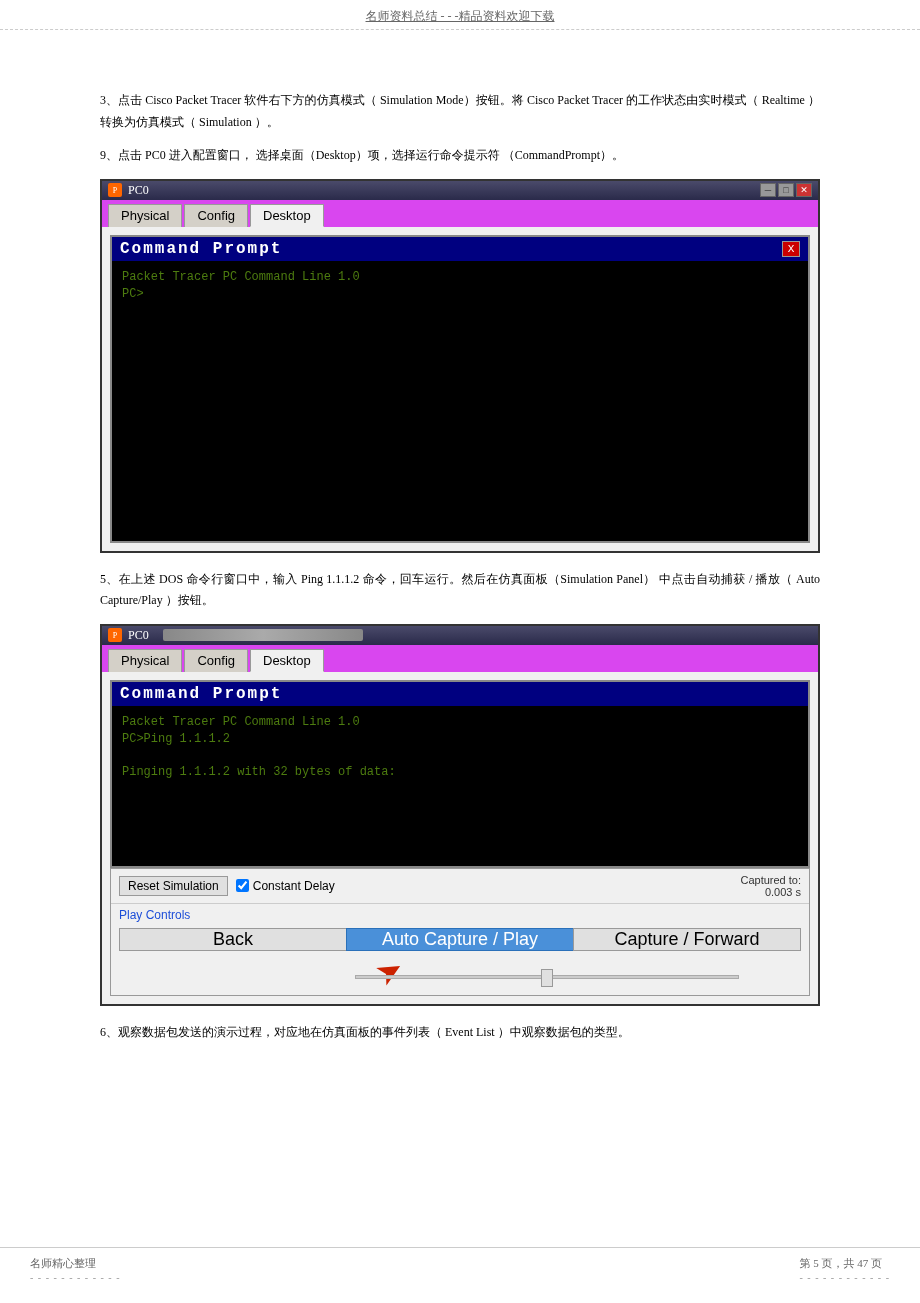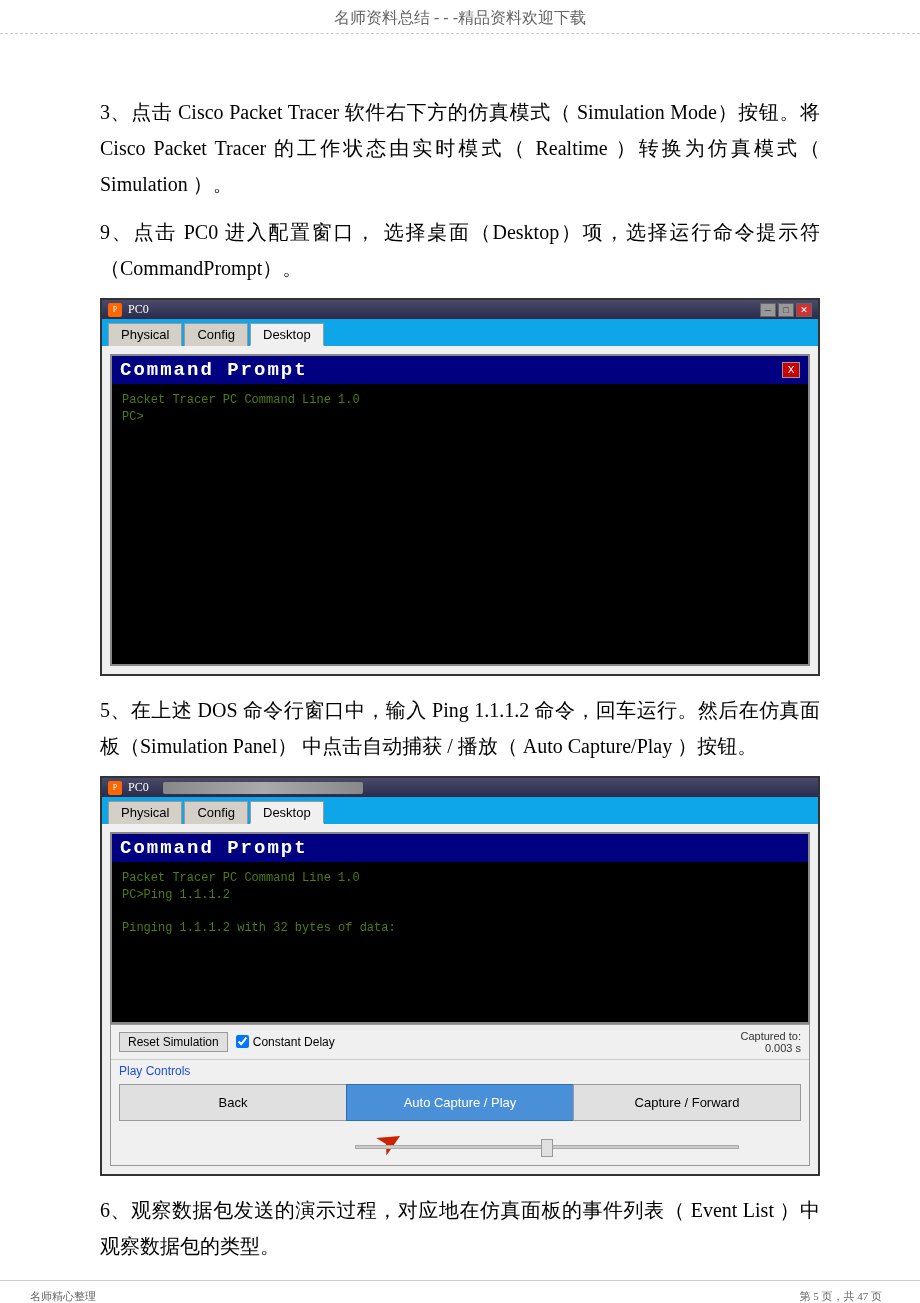--- a/index.html
+++ b/index.html
@@ -8,33 +8,34 @@
       min-height: 1303px;
       background: #ffffff;
       font-family: SimSun, "宋体", serif;
       font-size: 14px;
       color: #000;
       position: relative;
     }
 
     .page-header {
       text-align: center;
-      font-size: 16px;
+      font-size: 12px;
       color: #666;
       padding: 8px 0 4px 0;
       border-bottom: 1px dashed #ccc;
       margin-bottom: 0;
+      text-decoration: underline;
     }
 
     .page-content {
       padding: 60px 100px 60px 100px;
     }
 
     .paragraph {
-      font-size: 20px;
+      font-size: 12px;
       line-height: 1.8;
       margin-bottom: 12px;
       text-align: justify;
     }
 
     .paragraph span {
       display: inline;
     }
 
     
@@ -91,21 +92,21 @@
       color: #333;
     }
 
     .title-btn.close {
       background: #cc3333;
       color: white;
     }
 
     .pc-tabs {
       display: flex;
-      background: #0ea5e9;
+      background: #d946ef;
       padding: 4px 6px 0 6px;
       gap: 2px;
     }
 
     .pc-tab {
       padding: 3px 12px;
       background: #d4d0c8;
       border: 1px solid #999;
       border-bottom: none;
       font-size: 13px;
@@ -135,21 +136,21 @@
       color: white;
       font-size: 14px;
       font-family: "Courier New", monospace;
       padding: 3px 8px;
       display: flex;
       align-items: center;
       justify-content: space-between;
     }
 
     .cmd-title-text {
-      font-size: 19px;
+      font-size: 16px;
       font-weight: bold;
       letter-spacing: 2px;
     }
 
     .cmd-close-btn {
       background: #cc0000;
       color: white;
       border: 1px solid #999;
       width: 18px;
       height: 16px;
@@ -233,24 +234,24 @@
     }
 
     .play-controls-row {
       display: flex;
       padding: 4px 8px 4px 8px;
       gap: 0;
     }
 
     .play-btn {
       flex: 1;
-      padding: 10px 4px;
+      padding: 0 4px;
       border: 1px solid #999;
       background: #e0e0e0;
-      font-size: 13px;
+      font-size: 18px;
       font-family: Arial, sans-serif;
       cursor: pointer;
       text-align: center;
     }
 
     .play-btn.active-btn {
       background: #4a90d9;
       color: white;
       border: 1px solid #2a70b9;
     }

